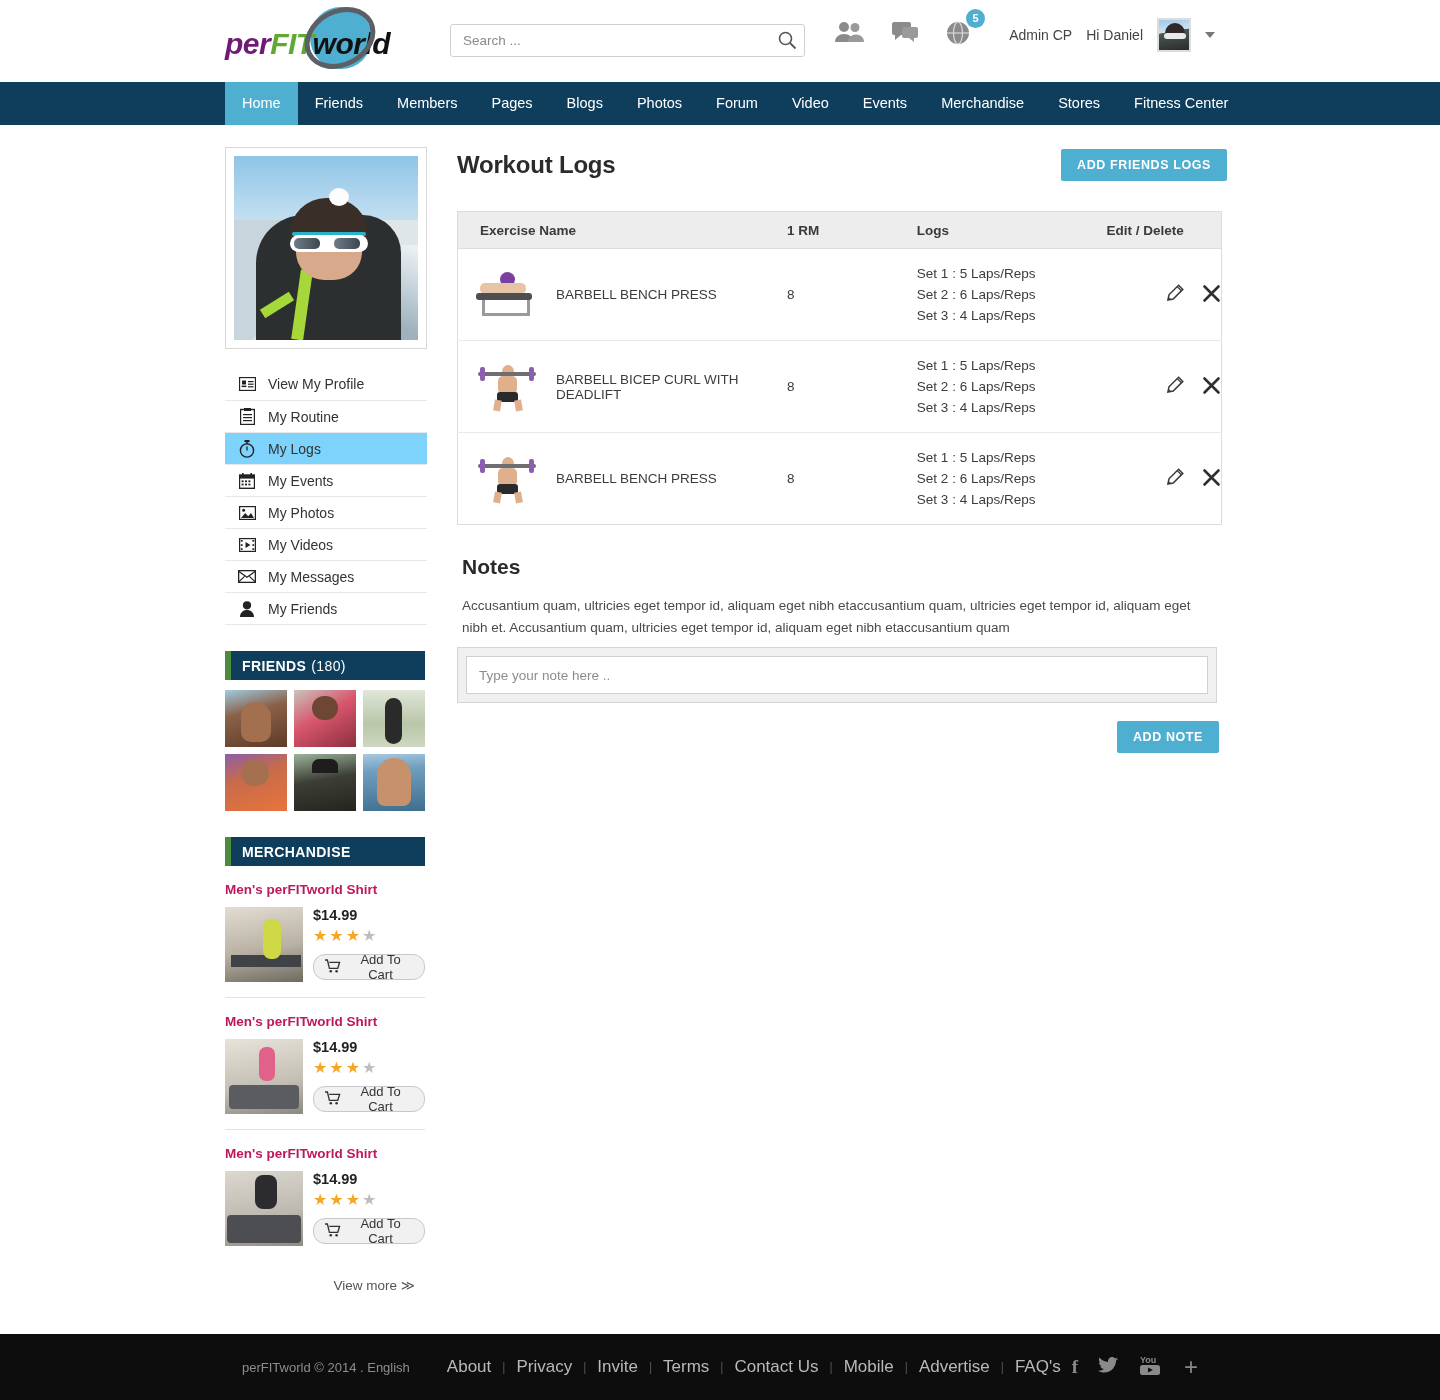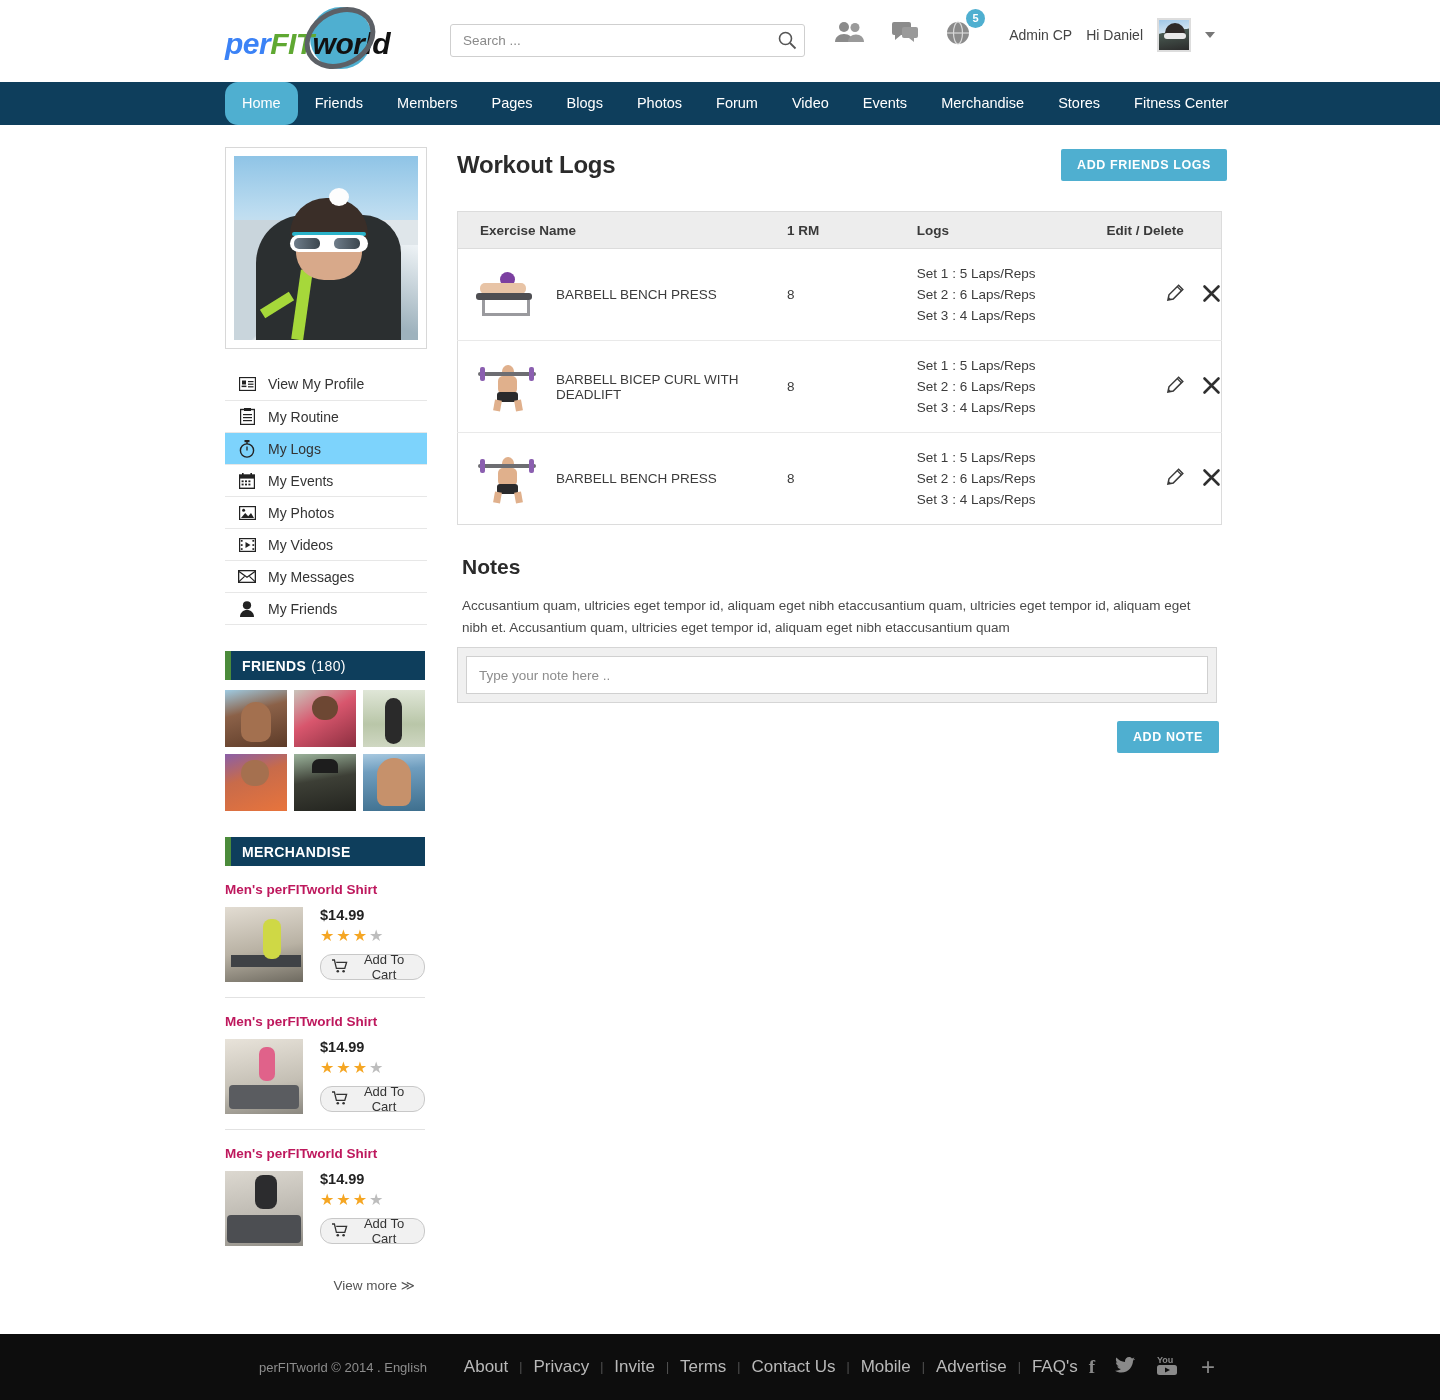--- a/index.html
+++ b/index.html
@@ -54,21 +54,21 @@
   .logo-text {
     position: relative;
     z-index: 2;
     font-size: 30px;
     font-weight: bold;
     font-style: italic;
     letter-spacing: -0.5px;
     margin-top: 6px;
     white-space: nowrap;
   }
-  .logo-text .b { color: #3b82f6; text-align: center; }
+  .logo-text .b { color: #701a75; text-align: center; }
   .logo-text .g { color: #5fa832; }
   .logo-text .w {
     color: #111111;
     position: relative;
     z-index: 4;
   }
   .search-wrap {
     position: absolute;
     left: 225px;
     top: 24px;
@@ -171,21 +171,20 @@
   }
   .nav-item {
     padding: 0 17px;
     height: 43px;
     line-height: 43px;
     color: #ffffff;
     font-size: 14.5px;
     cursor: pointer;
     white-space: nowrap;
     text-decoration: none;
-    border-radius: 13px;
   }
   .nav-item.active { background: #4FAFD0; }
 
   
   .page {
     width: 990px;
     margin: 0 auto;
     padding-top: 22px;
     display: flex;
     align-items: flex-start;
@@ -364,21 +363,21 @@
     padding: 16px 0 15px 0;
     border-bottom: 1px solid #e2e2e2;
   }
   .merch-item:last-of-type { border-bottom: none; }
   .merch-title {
     font-size: 13.5px;
     font-weight: bold;
     color: #be185d;
     margin-bottom: 10px;
   }
-  .merch-body { display: flex; gap: 17px; }
+  .merch-body { display: flex; gap: 10px; }
   .merch-img {
     width: 78px; height: 75px;
     flex: none;
     position: relative;
     overflow: hidden;
   }
   .mi1 { background: linear-gradient(170deg,#e2dcd2 0%,#b9b2a4 55%,#6e6a60 100%); }
   .mi1::after{content:"";position:absolute;left:38px;top:12px;width:18px;height:40px;background:#cfd845;border-radius:8px;}
   .mi1::before{content:"";position:absolute;left:6px;top:48px;width:70px;height:12px;background:#3f4246;}
   .mi2 { background: linear-gradient(170deg,#e8e3da 0%,#c4bfb4 60%,#8b8880 100%); }
@@ -603,21 +602,21 @@
     width: 1440px;
     height: 66px;
     background: #0d0d0d;
   }
   .footer-inner {
     width: 990px;
     margin: 0 auto;
     height: 66px;
     display: flex;
     align-items: center;
-    justify-content: flex-end;
+    justify-content: center;
   }
   .f-left { display: flex; align-items: center; font-size: 13px; color: #8d8d8d; }
   .f-copy { margin-right: 26px; }
   .f-links { display: flex; align-items: center; }
   .f-links a {
     color: #b9b9b9;
     text-decoration: none;
     font-size: 17px;
     padding: 0 11px;
     cursor: pointer;

